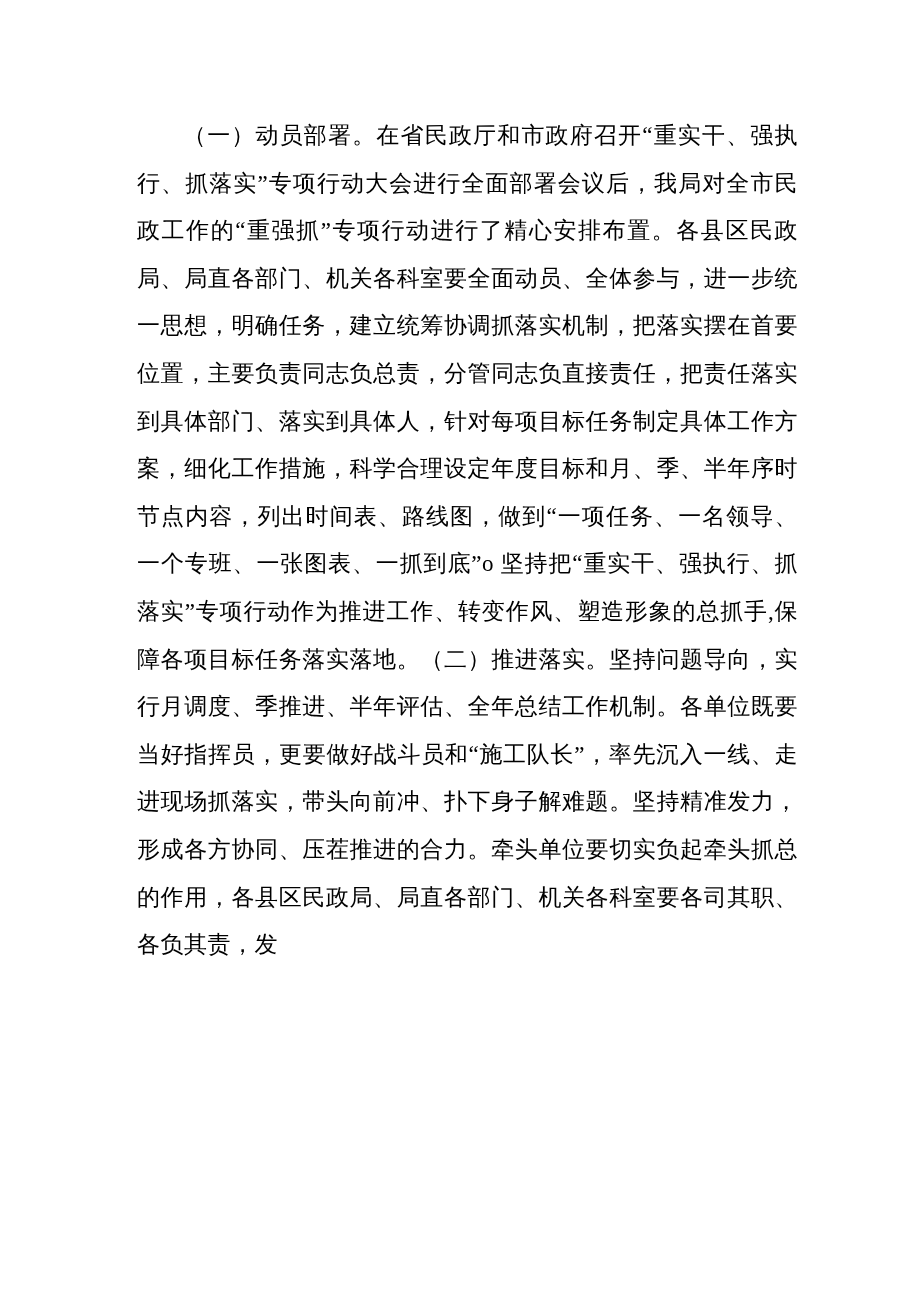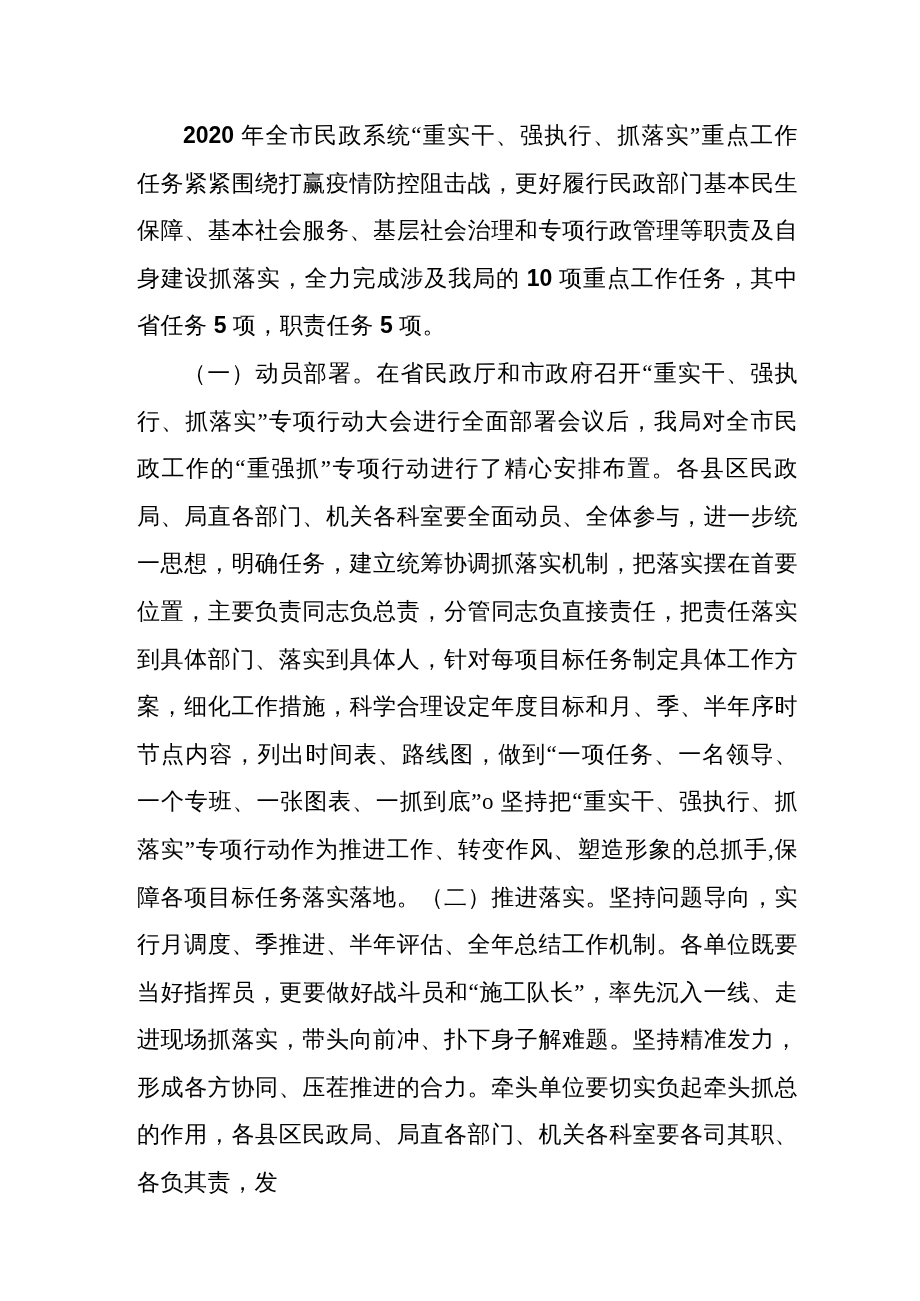--- a/index.html
+++ b/index.html
@@ -32,15 +32,14 @@
   .num {
     font-family: "Liberation Sans", "DejaVu Sans", sans-serif;
     font-weight: 700;
     letter-spacing: 0;
   }
 </style>
 </head>
 <body>
 
 <div class="page">
-  <p class="para"><span class="num">2020</span> 年全市民政系统“重实干、强执行、抓落实”重点工作任务紧紧围绕打赢疫情防控阻击战，更好履行民政部门基本民生保障、基本社会服务、基层社会治理和专项行政管理等职责及自身建设抓落实，全力完成涉及我局的 <span class="num">10</span> 项重点工作任务，其中省任务 <span class="num">5</span> 项，职责任务 <span class="num">5</span> 项。</p>
   <p class="para">（一）动员部署。在省民政厅和市政府召开“重实干、强执行、抓落实”专项行动大会进行全面部署会议后，我局对全市民政工作的“重强抓”专项行动进行了精心安排布置。各县区民政局、局直各部门、机关各科室要全面动员、全体参与，进一步统一思想，明确任务，建立统筹协调抓落实机制，把落实摆在首要位置，主要负责同志负总责，分管同志负直接责任，把责任落实到具体部门、落实到具体人，针对每项目标任务制定具体工作方案，细化工作措施，科学合理设定年度目标和月、季、半年序时节点内容，列出时间表、路线图，做到“一项任务、一名领导、一个专班、一张图表、一抓到底”o 坚持把“重实干、强执行、抓落实”专项行动作为推进工作、转变作风、塑造形象的总抓手,保障各项目标任务落实落地。（二）推进落实。坚持问题导向，实行月调度、季推进、半年评估、全年总结工作机制。各单位既要当好指挥员，更要做好战斗员和“施工队长”，率先沉入一线、走进现场抓落实，带头向前冲、扑下身子解难题。坚持精准发力，形成各方协同、压茬推进的合力。牵头单位要切实负起牵头抓总的作用，各县区民政局、局直各部门、机关各科室要各司其职、各负其责，发</p>
 </div>
 
 </body></html>

